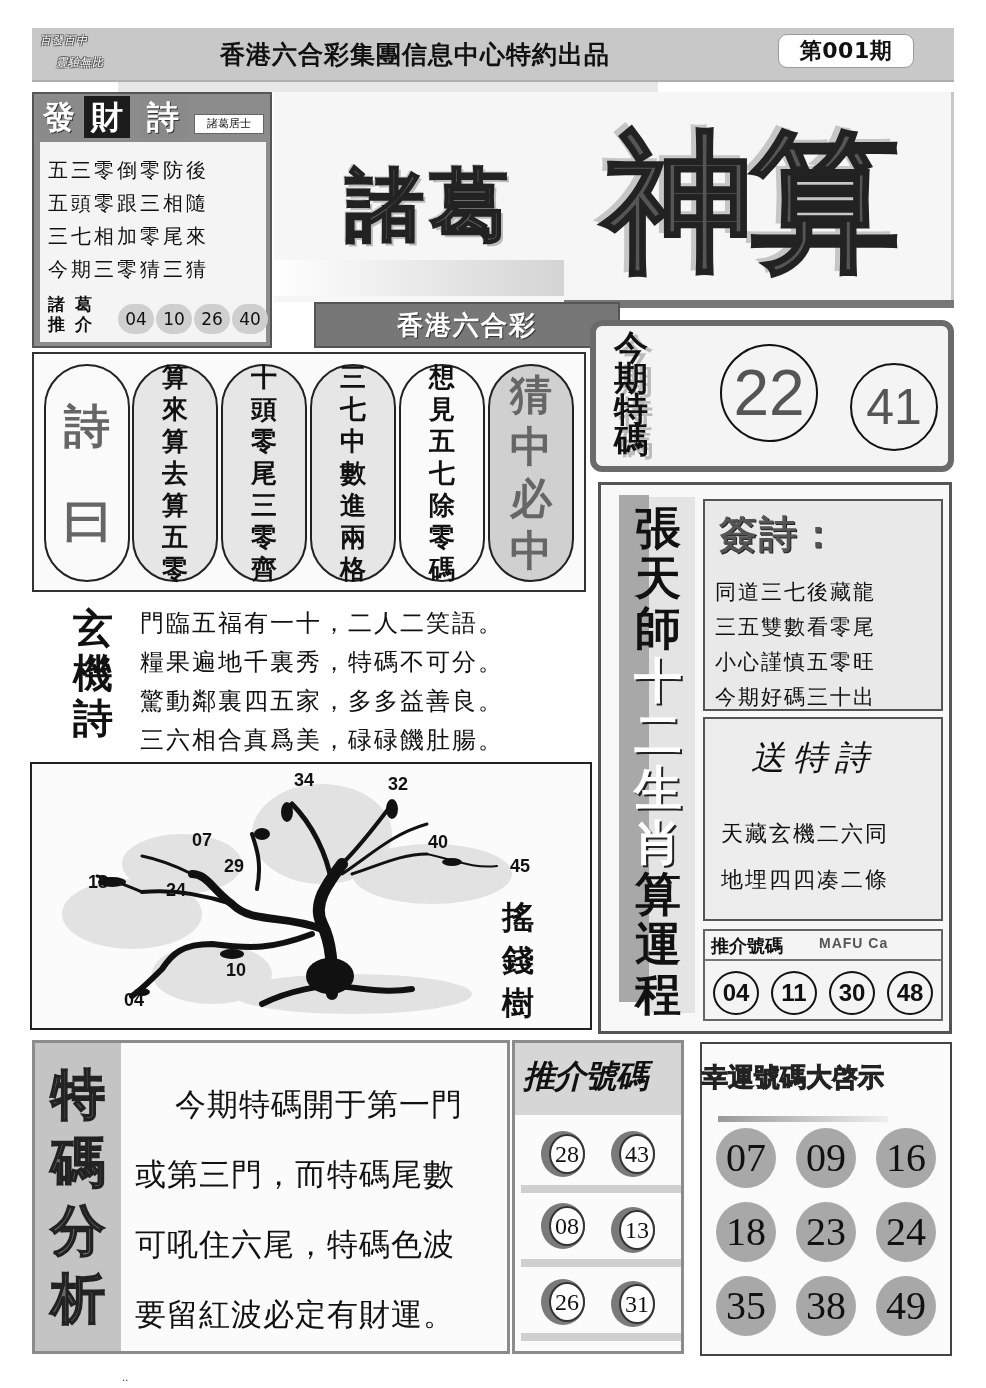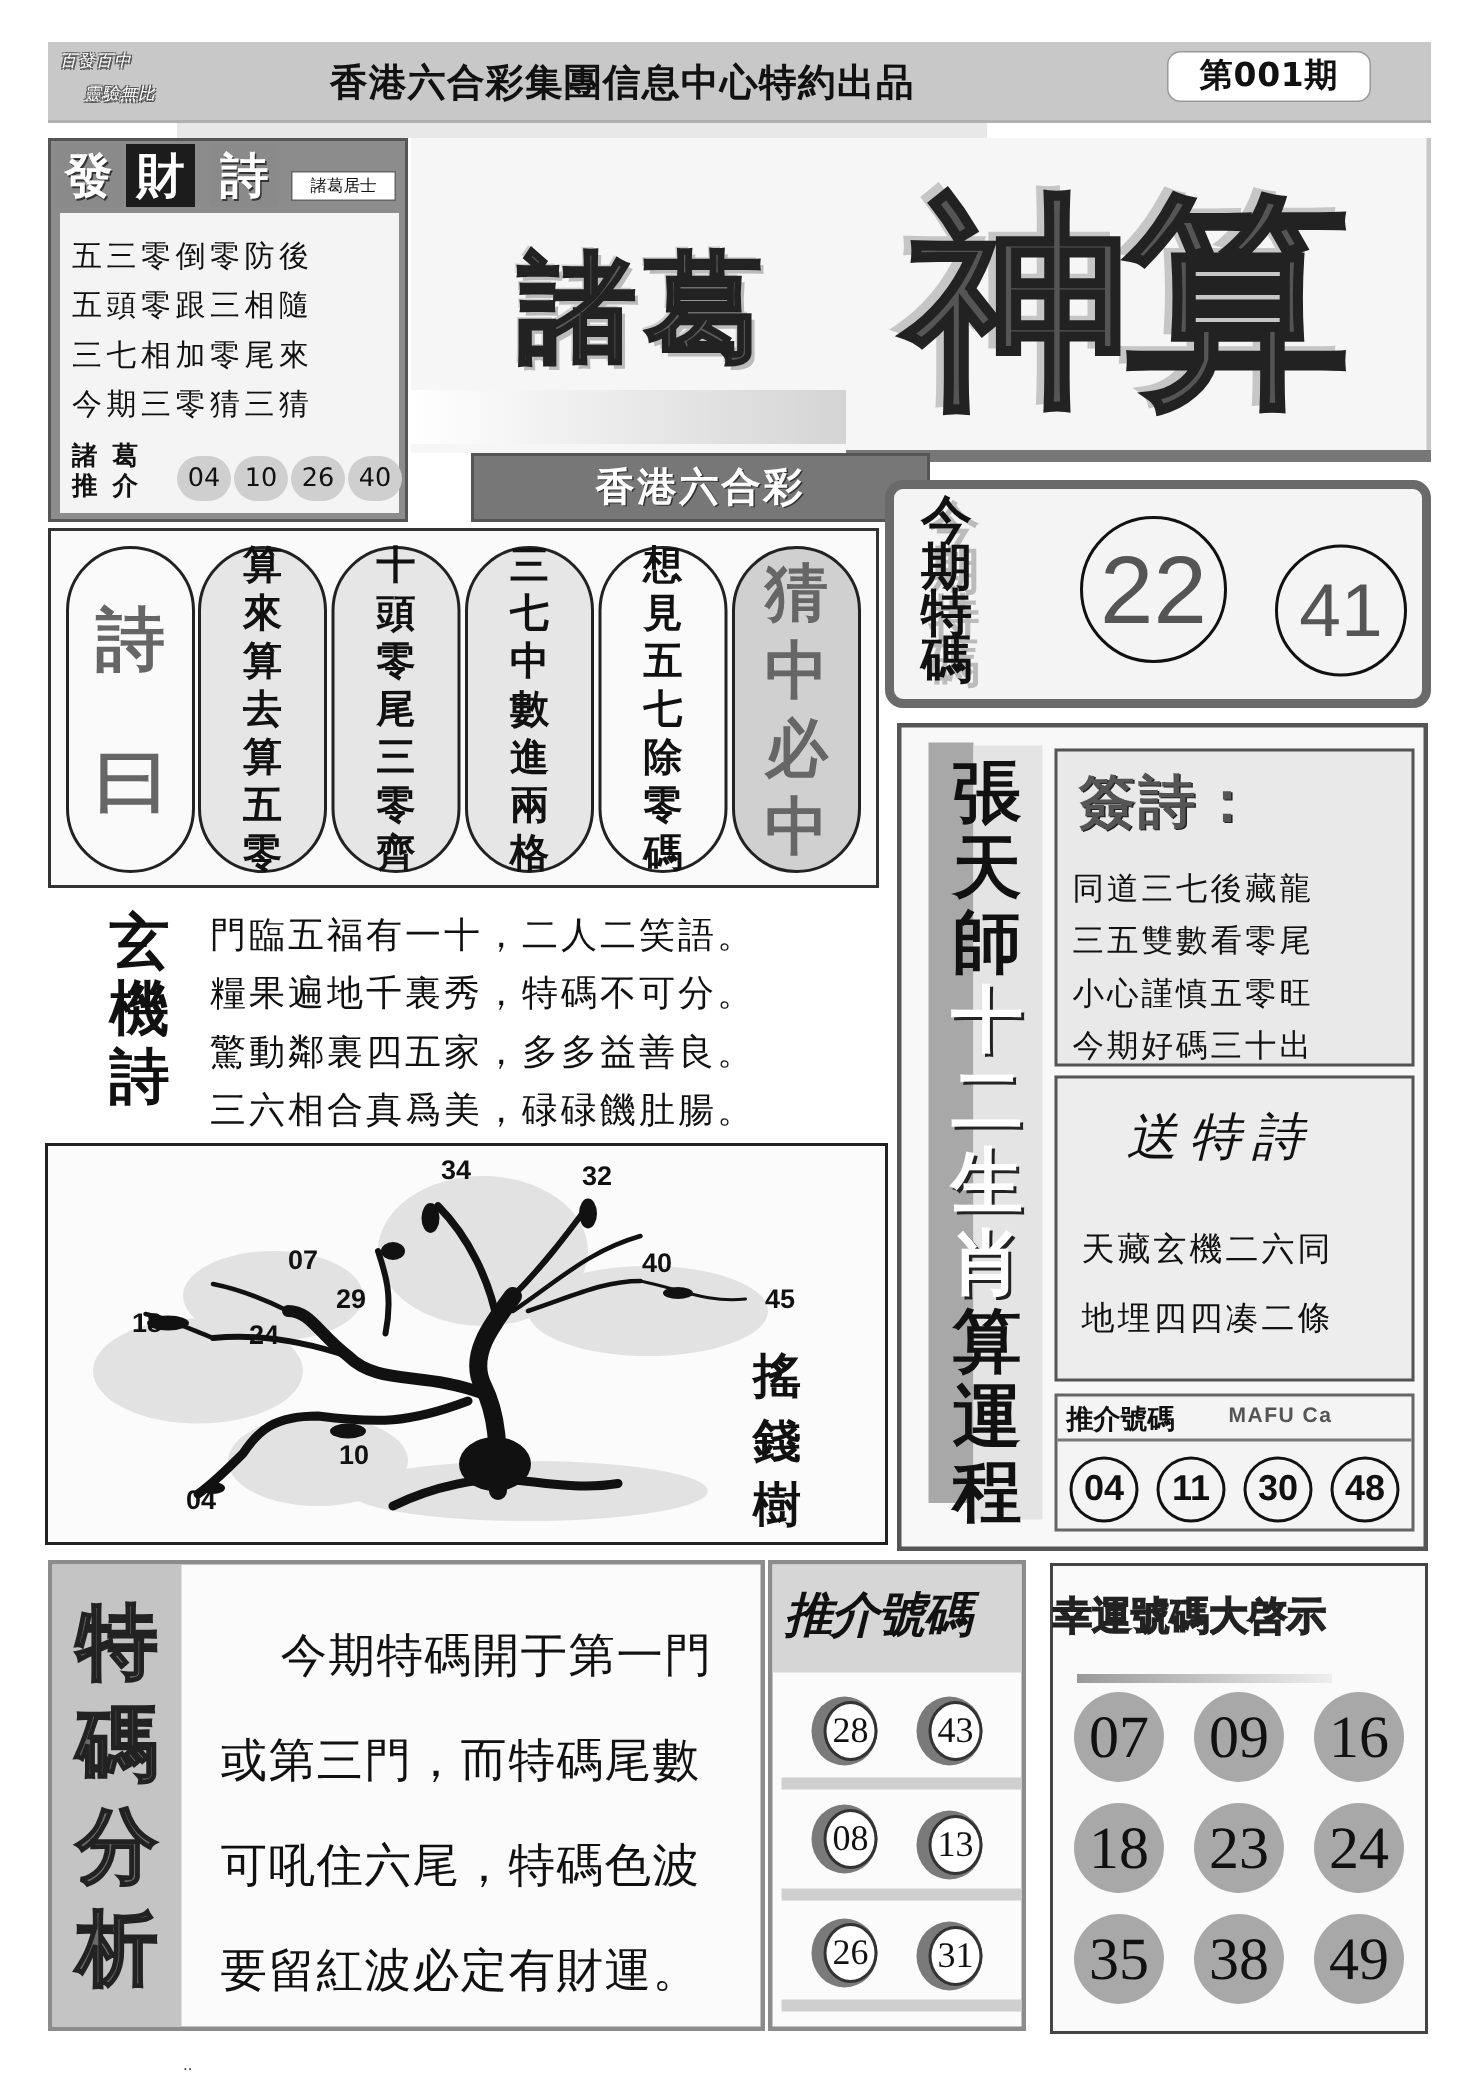--- a/index.html
+++ b/index.html
@@ -95,21 +95,21 @@
   .mafu-head { left: 0; top: 0; width: 236px; height: 30px; border-bottom: 2px solid #777; }
   .mafu-head .lbl { position: absolute; left: 6px; top: 3px; font-size: 18px; font-weight: bold; }
   .mafu-head .en { position: absolute; left: 114px; top: 4px; font-size: 14px; font-weight: bold; color: #555; letter-spacing: 1px; font-family: "Liberation Sans", sans-serif; }
   .mafu-nums { left: 8px; top: 40px; display: flex; gap: 12px; }
   .mball { width: 46px; height: 44px; border: 2px solid #111; border-radius: 50%; font-size: 24px; font-weight: bold; text-align: center; line-height: 40px; font-family: "Liberation Sans", sans-serif; }
 
   
   .ana-box { left: 32px; top: 1040px; width: 478px; height: 314px; border: 3px solid #8c8c8c; background: #fbfbfb; }
   .ana-side { left: 0; top: 0; width: 86px; height: 308px; background: #c4c4c4; display: flex; flex-direction: column; align-items: center; padding-top: 18px; }
   .ana-side span { display: block; font-size: 54px; font-weight: bold; line-height: 68px; color: #6a6a6a; -webkit-text-stroke: 1.5px #222; }
-  .ana-lines { left: 100px; top: 26px; margin-left: 12px; }
+  .ana-lines { left: 100px; top: 26px; }
   .ana-line { font-size: 31px; letter-spacing: 1px; line-height: 70px; }
   .ana-line.indent { padding-left: 40px; }
 
   
   .rec-box { left: 512px; top: 1040px; width: 172px; height: 314px; border: 3px solid #8c8c8c; background: #fbfbfb; }
   .rec-head { left: 0; top: 0; width: 166px; height: 72px; background: #d6d6d6; }
   .rec-head span { position: absolute; left: 8px; top: 12px; font-size: 32px; font-weight: bold; font-style: italic; letter-spacing: -1px; }
   .rec-sep { left: 6px; width: 160px; height: 8px; background: #cfcfcf; }
   .shield { width: 44px; height: 46px; border-radius: 50%; background: #7a7a7a; position: absolute; }
   .shield .inner { position: absolute; left: 8px; top: 3px; width: 36px; height: 40px; border-radius: 50%; background: #fff; border: 2px solid #333;

